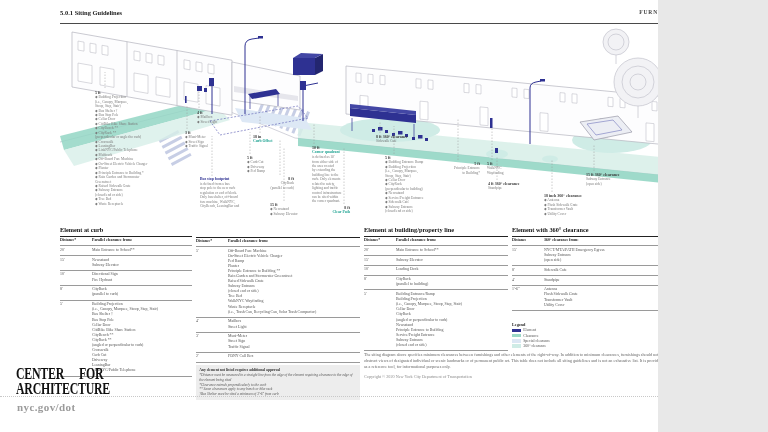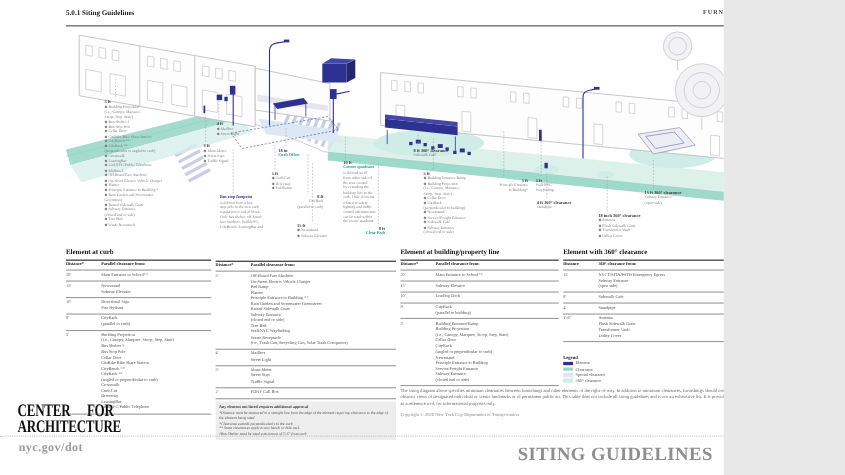--- a/index.html
+++ b/index.html
@@ -565,15 +565,14 @@
 
   <div class="abs dotted-rule"></div>
   <div class="abs logo">
     <div class="logo-l1">
       <span>CENTER</span>
       <span>FOR</span>
     </div>
     <div class="logo-l2">ARCHITECTURE</div>
   </div>
   <div class="abs site">nyc.gov/dot</div>
-  <div class="abs slide-title">SITING GUIDELINES</div>
 
 </div>
 
 </body></html>

